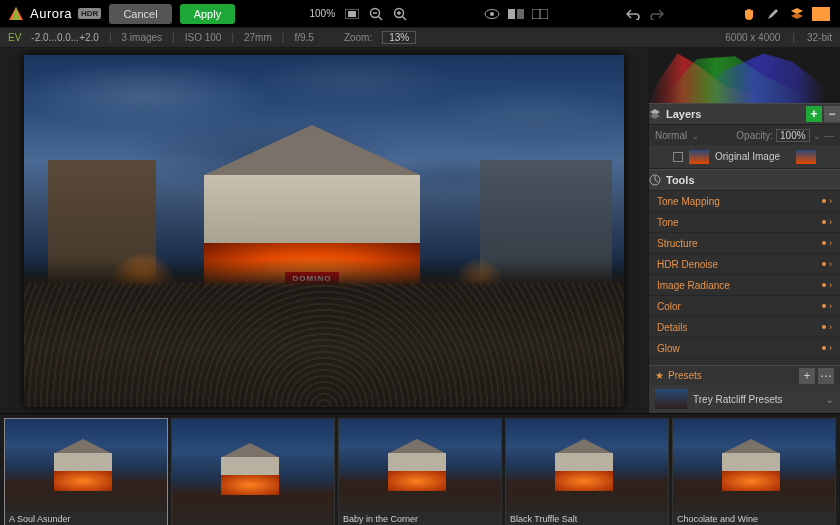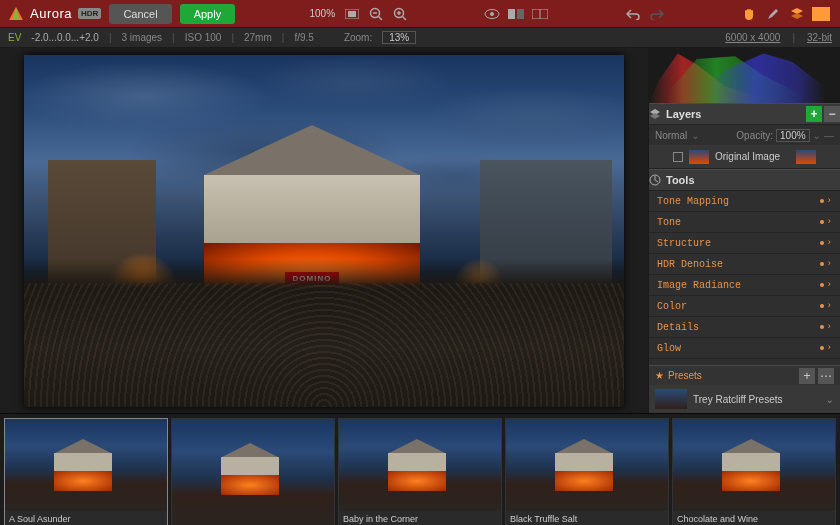--- a/index.html
+++ b/index.html
@@ -1,33 +1,33 @@
 <!DOCTYPE html>
 <html><head>
 <meta charset="utf-8">
 <style>
   * { box-sizing: border-box; margin: 0; padding: 0; }
   body { width: 840px; height: 525px; background: #2a2a2a; font-family: Arial, sans-serif; font-size: 11px; color: #ccc; overflow: hidden; }
-  .topbar { height: 28px; background: #7f1d1d; display: flex; align-items: center; padding: 0 8px; gap: 8px; border-bottom: 1px solid #1a1a1a; }
+  .topbar { height: 28px; background: #000000; display: flex; align-items: center; padding: 0 8px; gap: 8px; border-bottom: 1px solid #1a1a1a; }
   .logo { display: flex; align-items: center; gap: 6px; }
   .logo-icon { width: 16px; height: 16px; }
   .logo-text { color: #fff; font-size: 13px; font-weight: 300; letter-spacing: 0.5px; }
   .hdr-badge { background: #888; color: #222; font-size: 8px; padding: 1px 3px; border-radius: 2px; font-weight: bold; }
   .btn { padding: 4px 14px; border-radius: 3px; font-size: 11px; cursor: pointer; border: none; }
   .btn-cancel { background: #555; color: #ddd; }
   .btn-apply { background: #1ea838; color: #fff; }
   .tb-group { display: flex; align-items: center; gap: 2px; }
   .tb-icon { width: 22px; height: 22px; display: flex; align-items: center; justify-content: center; color: #aaa; cursor: pointer; }
   .zoom-label { font-size: 10px; color: #ccc; padding: 0 4px; }
   .spacer { flex: 1; }
   .infobar { height: 20px; background: #2a2a2a; display: flex; align-items: center; padding: 0 8px; font-size: 10px; color: #888; gap: 10px; border-bottom: 1px solid #1a1a1a; }
   .ev-label { color: #8bb33b; }
   .ev-vals { color: #aaa; text-align: center; }
   .infobar .sep { color: #555; }
-  .infobar .right { margin-left: auto; display: flex; gap: 12px; text-decoration: underline; }
+  .infobar .right { margin-left: auto; display: flex; gap: 12px; }
   .main { display: flex; height: 365px; }
   .canvas { flex: 1; background: #1e1e1e; display: flex; align-items: center; justify-content: center; padding: 6px; }
   .canvas-img { width: 600px; height: 352px; background: linear-gradient(180deg, #1a3560 0%, #2a4a78 15%, #4a6a96 30%, #3a5070 42%, #1f324d 56%, #12233a 62%, #30201a 70%, #2a2522 100%); position: relative; overflow: hidden; box-shadow: 0 0 8px #000; }
   .sky-clouds { position: absolute; inset: 0; background:
     radial-gradient(ellipse 180px 50px at 20% 12%, rgba(70,100,140,.9), transparent 70%),
     radial-gradient(ellipse 140px 40px at 55% 8%, rgba(50,80,120,.8), transparent 70%),
     radial-gradient(ellipse 160px 45px at 85% 18%, rgba(60,90,130,.8), transparent 70%),
     radial-gradient(ellipse 200px 55px at 40% 28%, rgba(45,70,105,.85), transparent 70%),
     radial-gradient(ellipse 120px 35px at 72% 35%, rgba(55,80,115,.7), transparent 70%);
   }
@@ -52,21 +52,21 @@
   .sq-btn { width: 16px; height: 16px; display: flex; align-items: center; justify-content: center; font-size: 12px; cursor: pointer; }
   .sq-plus { background: #1ea838; color: #fff; }
   .sq-minus { background: #555; color: #ccc; }
   .layer-opts { height: 20px; display: flex; align-items: center; padding: 0 6px; color: #888; font-size: 10px; gap: 4px; }
   .layer-opts .rt { margin-left: auto; display: flex; align-items: center; gap: 3px; }
   .opc-val { border: 1px solid #555; padding: 0 3px; color: #ccc; }
   .layer-row { height: 24px; display: flex; align-items: center; padding: 0 24px; background: #363636; gap: 6px; border-bottom: 1px solid #222; }
   .layer-vis { width: 10px; height: 10px; border: 1px solid #888; }
   .layer-thumb { width: 20px; height: 14px; background: linear-gradient(180deg,#2a4a78,#e04800); }
   .layer-thumb-r { width: 20px; height: 14px; background: linear-gradient(180deg,#2a4a78,#e04800); margin-left: auto; }
-  .tool-row { height: 21px; display: flex; align-items: center; padding: 0 8px; color: #e8934a; cursor: pointer; border-bottom: 1px solid #252525; font-family: Liberation Mono, monospace; }
+  .tool-row { height: 21px; display: flex; align-items: center; padding: 0 8px; color: #e8934a; cursor: pointer; border-bottom: 1px solid #252525; }
   .tool-chev { margin-left: auto; color: #e8934a; font-size: 9px; display: flex; gap: 3px; align-items: center; }
   .dot { width: 4px; height: 4px; border-radius: 50%; background: #e8934a; }
   .presets-hdr { height: 20px; background: #333; display: flex; align-items: center; padding: 0 6px; color: #e8934a; font-size: 10px; gap: 4px; margin-top: 6px; border-top: 1px solid #4a4a4a; }
   .preset-row { height: 28px; display: flex; align-items: center; padding: 0 6px; gap: 6px; background: #383838; }
   .preset-thumb { width: 32px; height: 20px; background: linear-gradient(180deg,#2a4a78,#30201a); }
   .preset-chev { margin-left: auto; color: #888; }
   .filmstrip { height: 119px; background: #1c1c1c; display: flex; padding: 4px; gap: 3px; border-top: 1px solid #0a0a0a; }
   .fs-item { flex: 1; display: flex; flex-direction: column; cursor: pointer; border: 1px solid #333; }
   .fs-item.sel { border: 1px solid #888; }
   .fs-img { flex: 1; position: relative; overflow: hidden; background: linear-gradient(180deg, #1a3560 0%, #2a4a78 30%, #1f324d 55%, #30201a 70%, #2a2522 100%); }

